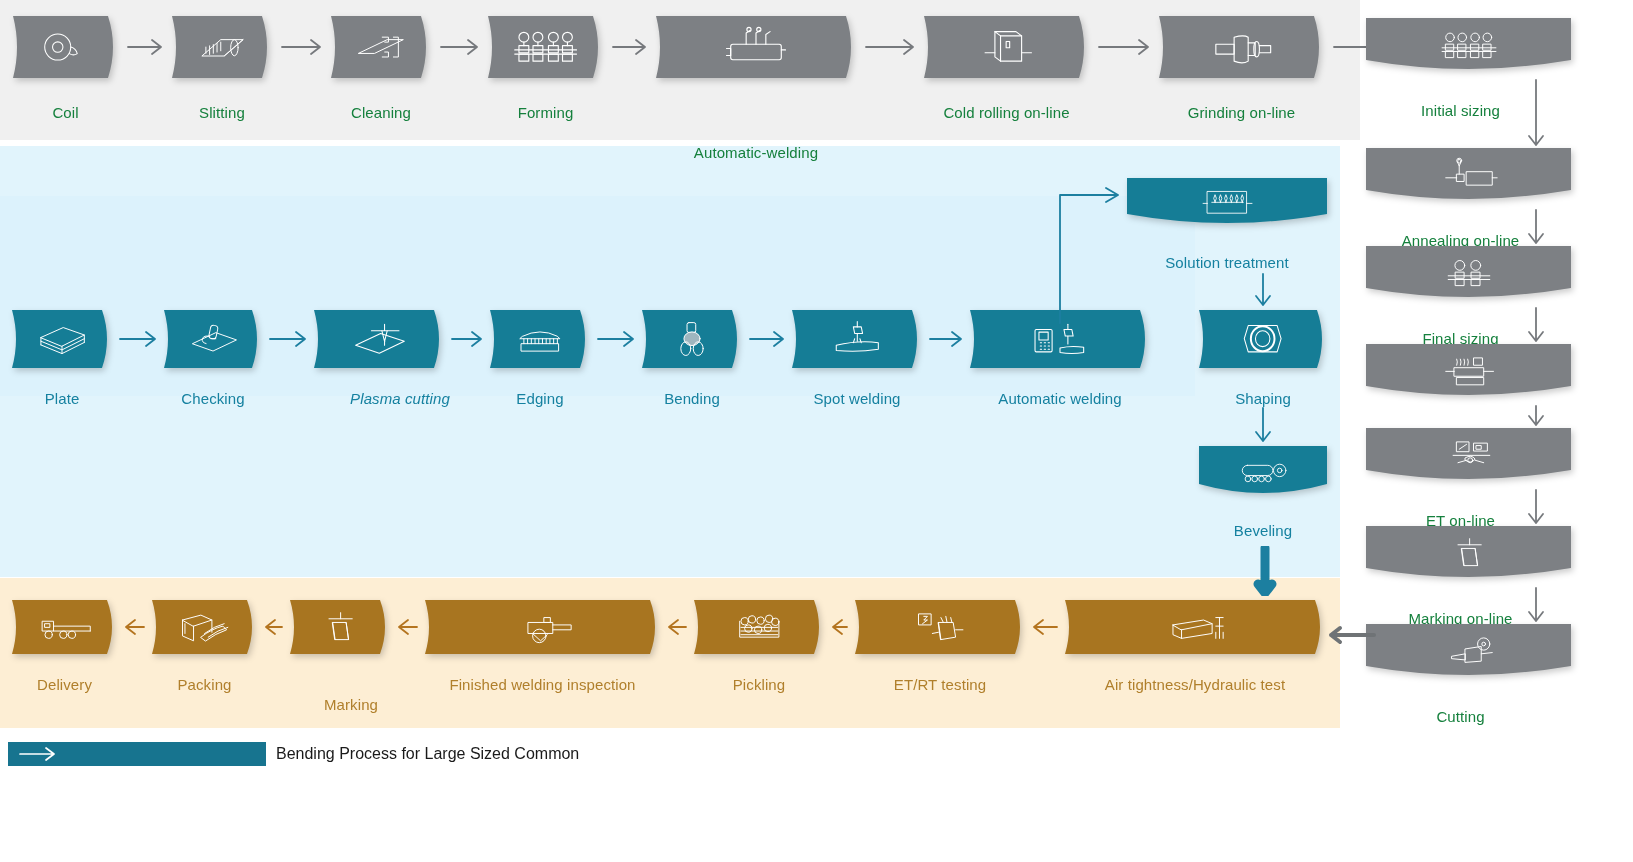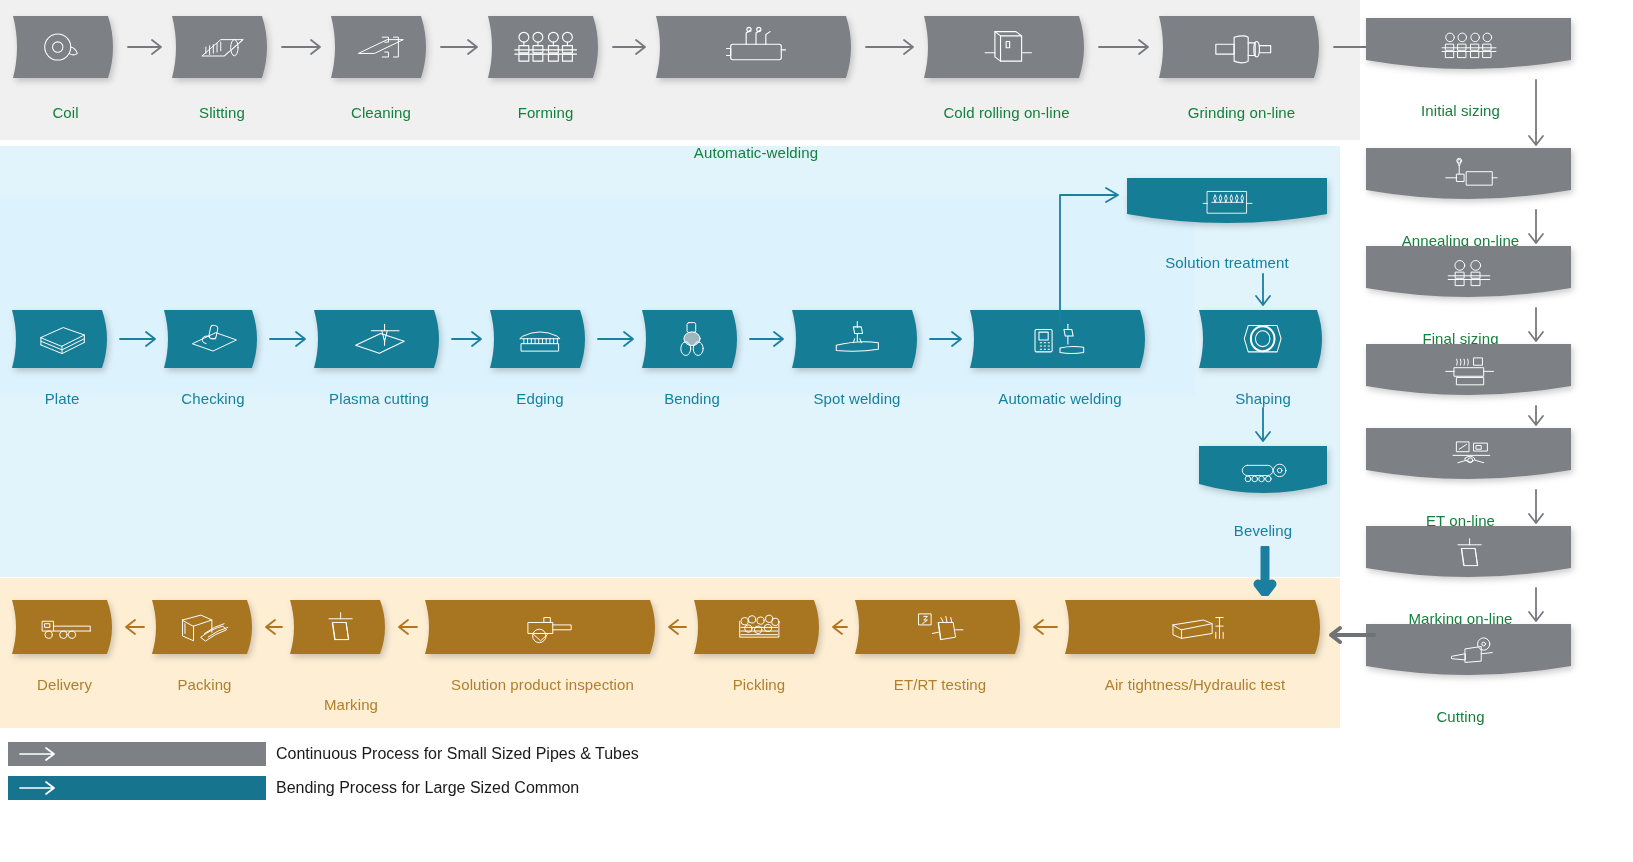--- a/index.html
+++ b/index.html
@@ -343,21 +343,21 @@
         <svg class="shape" viewBox="0 0 130 58" width="130" height="58">
           <path d="M0,0 L120,0 Q130,29 120,58 L0,58 Q8,29 0,0 Z" fill="#157d96"></path>
         </svg>
         <svg class="glyph" viewBox="0 0 100 60" width="80.6" height="39.440000000000005">
           <path d="M14,40 L52,22 L88,34 L50,52 Z" stroke="#ffffff" fill="none" stroke-width="1.6" stroke-linejoin="round" stroke-linecap="round"></path>
           <path d="M38,18 L80,18 M58,18 L58,8" stroke="#ffffff" fill="none" stroke-width="1.6" stroke-linejoin="round" stroke-linecap="round"></path>
           <path d="M54,18 L58,34 L62,18" stroke="#ffffff" fill="none" stroke-width="1.6" stroke-linejoin="round" stroke-linecap="round"></path>
           <path d="M58,34 L58,40" stroke="#ffffff" fill="none" stroke-width="1.6" stroke-linejoin="round" stroke-linecap="round"></path>
         </svg>
       </div>
-      <div class="cap cap-teal" style="left: 379px; top: 390px; transform: translateX(-50%);">Plasma cutting</div>
+      <div class="cap cap-teal" style="left: 400px; top: 390px; transform: translateX(-50%); font-style: italic;">Plasma cutting</div>
       <div class="arrow" style="left: 450px; top: 327px;"><svg width="34" height="24" viewBox="0 0 34 24">
     <path d="M2,12 L31,12 M22,5 L31,12 L22,19" fill="none" stroke="#1c7fa0" stroke-width="1.8" stroke-linecap="round" stroke-linejoin="round"></path>
         </svg></div>
       <div class="node" style="left: 490px; top: 310px; width: 100px; height: 58px;">
         <svg class="shape" viewBox="0 0 100 58" width="100" height="58">
           <path d="M0,0 L90,0 Q100,29 90,58 L0,58 Q8,29 0,0 Z" fill="#157d96"></path>
         </svg>
         <svg class="glyph" viewBox="0 0 100 60" width="62" height="39.440000000000005">
           <path d="M22,26 q28,-14 56,0 L82,30 L18,30 Z" stroke="#ffffff" fill="none" stroke-width="1.6" stroke-linejoin="round" stroke-linecap="round"></path>
           <path d="M24,30 L24,38 M30,30 L30,38 M36,30 L36,38 M42,30 L42,38 M48,30 L48,38 M54,30 L54,38 M60,30 L60,38 M66,30 L66,38 M72,30 L72,38 M78,30 L78,38" stroke="#ffffff" fill="none" stroke-width="1.6" stroke-linejoin="round" stroke-linecap="round"></path>
@@ -530,21 +530,21 @@
           <path d="M0,0 L225,0 Q235,27 225,54 L0,54 Q8,27 0,0 Z" fill="#a87520"></path>
         </svg>
         <svg class="glyph" viewBox="0 0 100 60" width="110" height="36.720000000000006">
           <rect x="26" y="22" width="40" height="18" stroke="#ffffff" fill="none" stroke-width="1.6" stroke-linejoin="round" stroke-linecap="round"></rect>
           <rect x="52" y="14" width="10" height="8" stroke="#ffffff" fill="none" stroke-width="1.6" stroke-linejoin="round" stroke-linecap="round"></rect>
           <path d="M66,26 L96,26 L96,34 L66,34" stroke="#ffffff" fill="none" stroke-width="1.6" stroke-linejoin="round" stroke-linecap="round"></path>
           <circle cx="44" cy="44" r="11" stroke="#ffffff" fill="none" stroke-width="1.6" stroke-linejoin="round" stroke-linecap="round"></circle>
           <path d="M33,40 L46,52 L57,42" stroke="#ffffff" fill="none" stroke-width="1.6" stroke-linejoin="round" stroke-linecap="round"></path>
         </svg>
       </div>
-      <div class="cap cap-ochre" style="left: 542.5px; top: 676px; transform: translateX(-50%);">Solution product inspection</div>
+      <div class="cap cap-ochre" style="left: 542.5px; top: 676px; transform: translateX(-50%);">Finished welding inspection</div>
       <div class="arrow" style="left: 396px; top: 615px;"><svg width="23" height="24" viewBox="0 0 23 24">
     <path d="M21,12 L3,12 M12,5 L3,12 L12,19" fill="none" stroke="#b4741f" stroke-width="1.8" stroke-linecap="round" stroke-linejoin="round"></path>
         </svg></div>
       <div class="node" style="left: 290px; top: 600px; width: 100px; height: 54px;">
         <svg class="shape" viewBox="0 0 100 54" width="100" height="54">
           <path d="M0,0 L90,0 Q100,27 90,54 L0,54 Q8,27 0,0 Z" fill="#a87520"></path>
         </svg>
         <svg class="glyph" viewBox="0 0 100 60" width="62" height="36.720000000000006">
           <path d="M32,16 L70,16 M51,16 L51,6" stroke="#ffffff" fill="none" stroke-width="1.6" stroke-linejoin="round" stroke-linecap="round"></path>
           <path d="M38,22 L60,22 L64,50 L42,50 Z" stroke="#ffffff" fill="none" stroke-width="1.6" stroke-linejoin="round" stroke-linecap="round"></path>
@@ -582,28 +582,20 @@
           <circle cx="24" cy="42" r="6" stroke="#ffffff" fill="none" stroke-width="1.6" stroke-linejoin="round" stroke-linecap="round"></circle>
           <circle cx="48" cy="42" r="6" stroke="#ffffff" fill="none" stroke-width="1.6" stroke-linejoin="round" stroke-linecap="round"></circle>
           <circle cx="62" cy="42" r="6" stroke="#ffffff" fill="none" stroke-width="1.6" stroke-linejoin="round" stroke-linecap="round"></circle>
         </svg>
       </div>
       <div class="cap cap-ochre" style="left: 64.5px; top: 676px; transform: translateX(-50%);">Delivery</div>
     </div>
 
   <div id="legend">
       <div class="leg-row">
-        <div class="leg-bar bar-gray">
-          <svg width="40" height="16" viewBox="0 0 40 16">
-      <path d="M2,8 L36,8 M28,2 L36,8 L28,14" fill="none" stroke="#ffffff" stroke-width="1.7" stroke-linecap="round" stroke-linejoin="round"></path>
-          </svg>
-        </div>
-        <div class="leg-text">Continuous Process for Small Sized Pipes &amp; Tubes</div>
-      </div>
-      <div class="leg-row">
         <div class="leg-bar bar-teal">
           <svg width="40" height="16" viewBox="0 0 40 16">
       <path d="M2,8 L36,8 M28,2 L36,8 L28,14" fill="none" stroke="#ffffff" stroke-width="1.7" stroke-linecap="round" stroke-linejoin="round"></path>
           </svg>
         </div>
         <div class="leg-text">Bending Process for Large Sized Common</div>
       </div>
     </div>
 
 </div>

